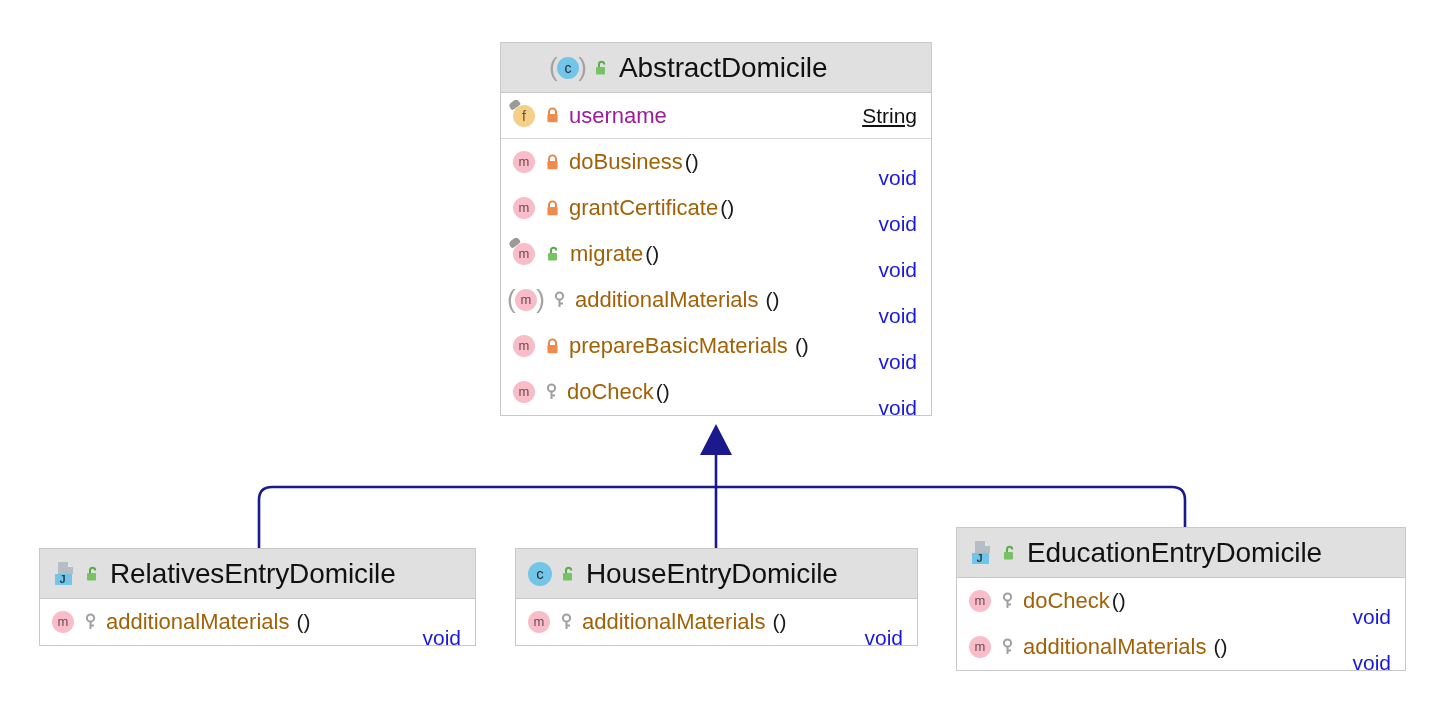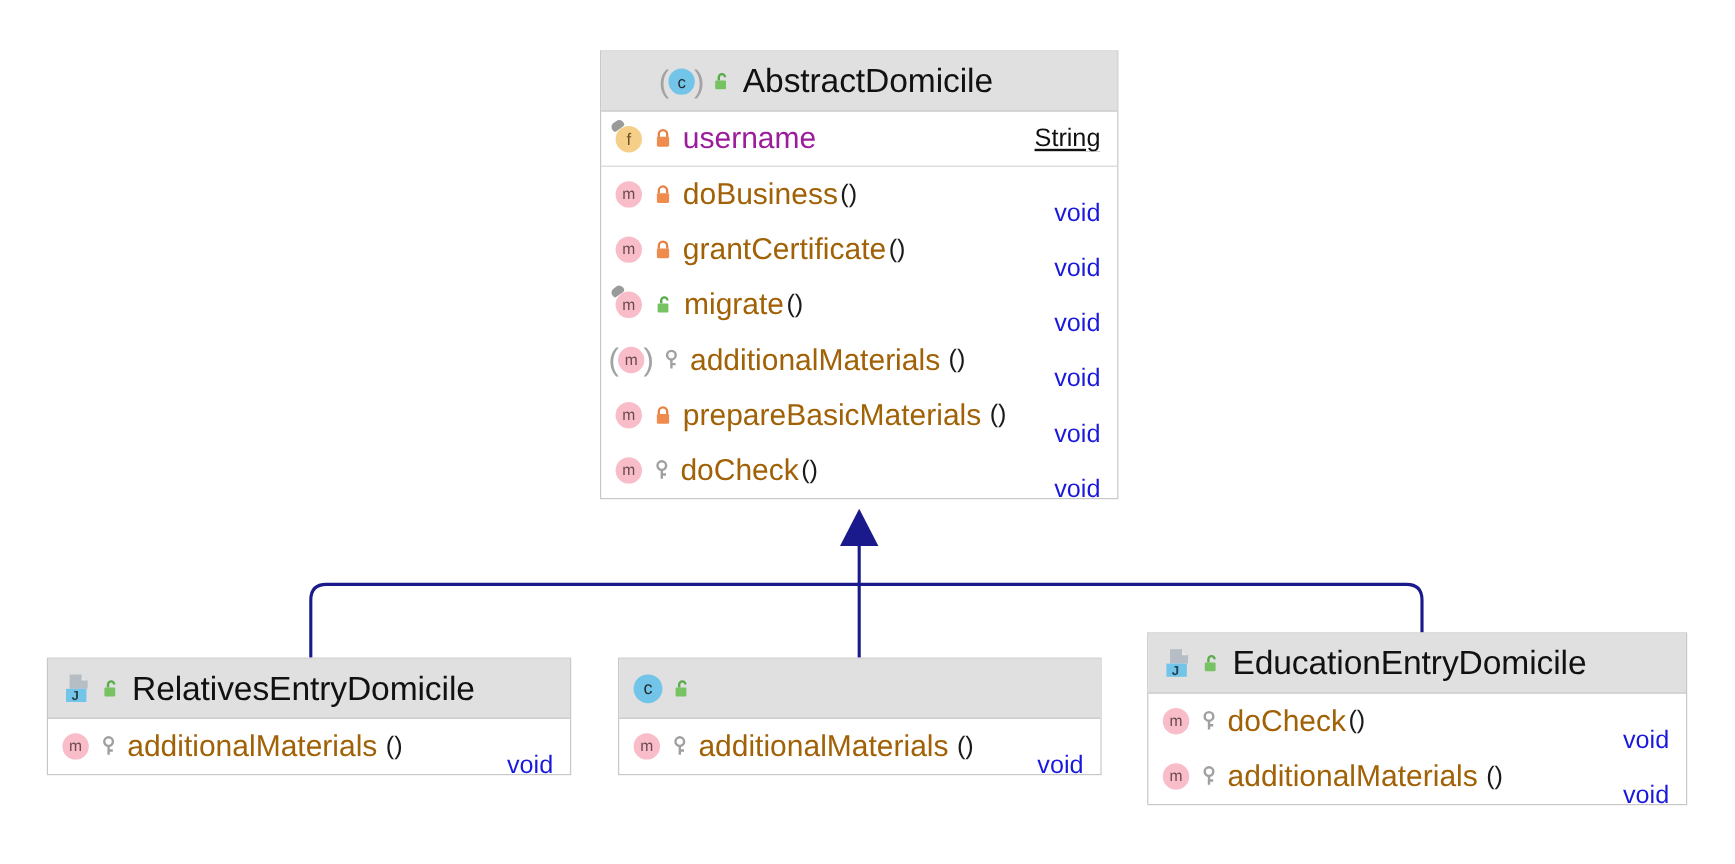--- a/index.html
+++ b/index.html
@@ -60,21 +60,21 @@
     align-items: center;
     height: 46px;
     box-sizing: border-box;
     padding: 0 14px 0 12px;
     white-space: nowrap;
   }
   .member-row.field-row {
     border-bottom: 1px solid #d6d6d6;
   }
   .member-name {
-    font-size: 25px;
+    font-size: 22px;
     margin-left: 9px;
   }
   .member-name.method { color: #a16207; }
   .member-name.field  { color: #9b1d9b; }
   .member-parens {
     font-size: 21px;
     color: #1a1a1a;
     margin-left: 2px;
   }
   .member-type {
@@ -335,20 +335,21 @@
   <div class="uml-class" style="left:515px; top:548px; width:403px;">
 
     <div class="uml-header">
       <span class="icon icon-class" style="width:24px;height:24px;line-height:24px;font-size:15px;">c</span>
       <span class="vis vis-lock-green" style="margin-left:8px;">
         <svg viewBox="0 0 16 16" width="16" height="16">
           <path d="M6 7 V4.4 A2.6 2.6 0 0 1 11.2 4.4" fill="none" stroke="#5aab4a" stroke-width="2"></path>
           <rect x="3" y="7" width="9" height="7.4" rx="1" fill="#77c263"></rect>
         </svg>
       </span>
+      <span class="uml-title">HouseEntryDomicile</span>
     </div>
 
     <div class="uml-members">
       <div class="member-row">
         <span class="icon icon-method">m</span>
         <span class="vis vis-key-grey">
           <svg viewBox="0 0 13 18" width="13" height="18">
             <circle cx="6.5" cy="5" r="3.6" fill="none" stroke="#a0a0a0" stroke-width="2"></circle>
             <path d="M6.5 8.6 V16 M6.5 12.4 H10" stroke="#a0a0a0" stroke-width="2" fill="none"></path>
           </svg>

